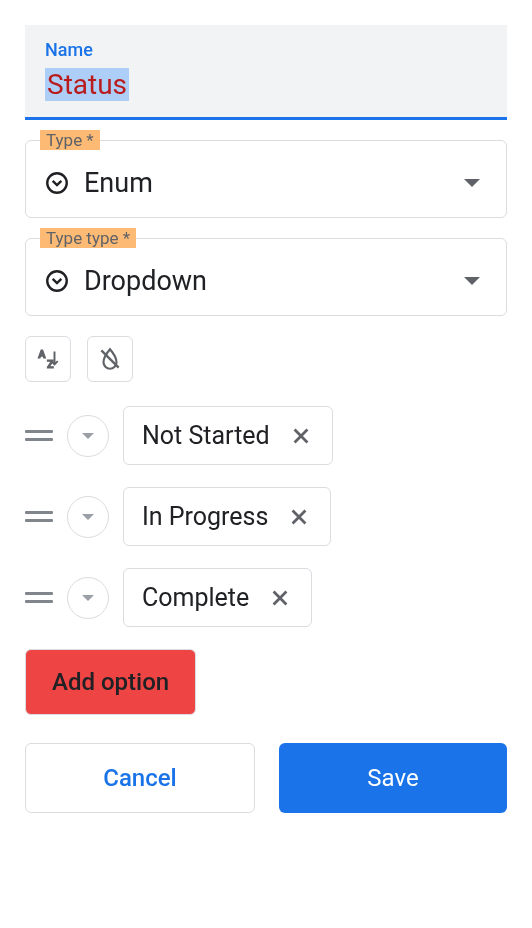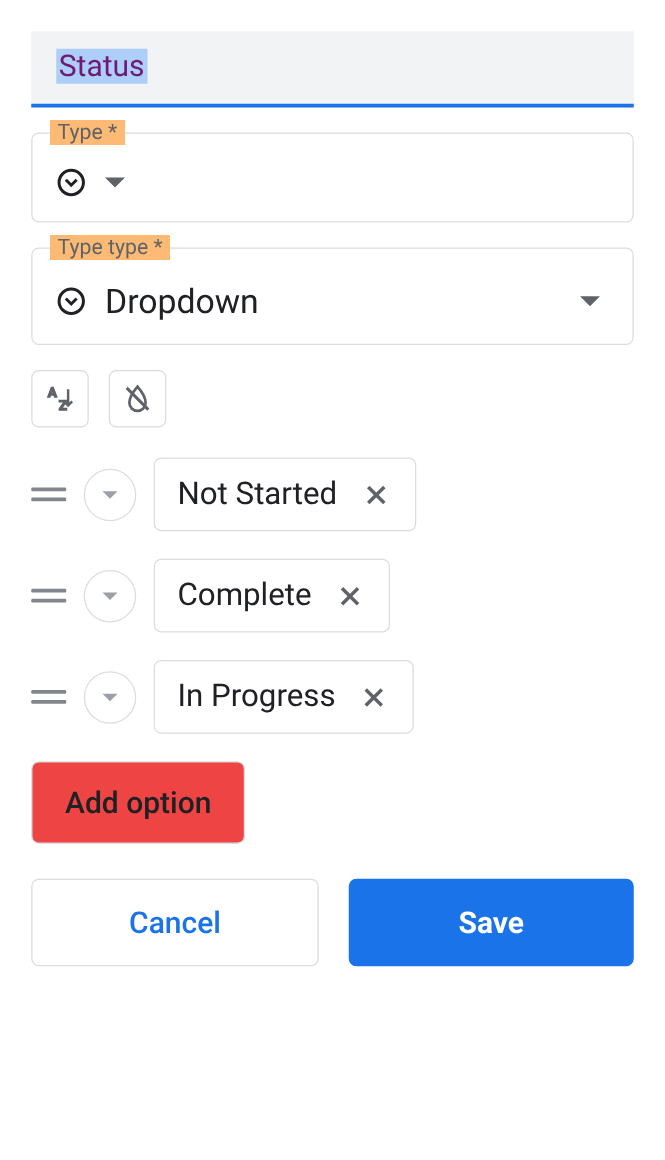--- a/index.html
+++ b/index.html
@@ -20,23 +20,23 @@
       padding: 14px 20px 16px 20px;
       margin-bottom: 20px;
     }
     .name-label {
       color: #1a73e8;
       font-size: 18px;
       font-weight: 500;
       margin-bottom: 8px;
     }
     .name-value {
-      font-size: 24px;
+      font-size: 28px;
       font-weight: 400;
-      color: #701a75;
+      color: #b91c1c;
       display: inline-block;
     }
     .name-value-highlight {
       background: #accef7;
       padding: 0 2px;
     }
     .select-field {
       position: relative;
       border: 1px solid #dadce0;
       border-radius: 6px;
@@ -190,49 +190,51 @@
       background: #fff;
       cursor: pointer;
       text-align: center;
     }
     .btn-save {
       flex: 1;
       border: none;
       border-radius: 6px;
       padding: 20px;
       font-size: 24px;
-      font-weight: 700;
+      font-weight: 400;
       color: #fff;
       background: #1a73e8;
       cursor: pointer;
       text-align: center;
     }
   </style>
 </head>
 <body>
 
 
 
 
 <div class="name-field">
+  <div class="name-label">Name</div>
   <div class="name-value">
     <span class="name-value-highlight">Status</span>
   </div>
 </div>
 
 
 <div class="select-field">
   <div class="select-legend">Type *</div>
   <div class="select-content">
     <span class="select-icon">
       <svg viewBox="0 0 24 24" fill="none" stroke="#202124" stroke-width="2.2">
         <circle cx="12" cy="12" r="9"></circle>
         <path d="M8 10 L12 14 L16 10" fill="none"></path>
       </svg>
     </span>
+    <span class="select-value">Enum</span>
     <span class="select-caret"></span>
   </div>
 </div>
 
 
 <div class="select-field">
   <div class="select-legend">Type type *</div>
   <div class="select-content">
     <span class="select-icon">
       <svg viewBox="0 0 24 24" fill="none" stroke="#202124" stroke-width="2.2">
@@ -285,47 +287,47 @@
   </div>
     <div class="option-row">
     <div class="drag-handle">
       <div class="drag-line"></div>
       <div class="drag-line"></div>
     </div>
     <div class="color-swirl">
       <div class="color-swirl-caret"></div>
     </div>
     <div class="option-chip">
+      <span class="option-text">In Progress</span>
+      <span class="option-remove">
+        <svg viewBox="0 0 24 24">
+            <line x1="5" y1="5" x2="19" y2="19"></line>
+            <line x1="19" y1="5" x2="5" y2="19"></line>
+          </svg>
+      </span>
+    </div>
+  </div>
+    <div class="option-row">
+    <div class="drag-handle">
+      <div class="drag-line"></div>
+      <div class="drag-line"></div>
+    </div>
+    <div class="color-swirl">
+      <div class="color-swirl-caret"></div>
+    </div>
+    <div class="option-chip">
       <span class="option-text">Complete</span>
       <span class="option-remove">
         <svg viewBox="0 0 24 24">
             <line x1="5" y1="5" x2="19" y2="19"></line>
             <line x1="19" y1="5" x2="5" y2="19"></line>
           </svg>
       </span>
     </div>
   </div>
-    <div class="option-row">
-    <div class="drag-handle">
-      <div class="drag-line"></div>
-      <div class="drag-line"></div>
-    </div>
-    <div class="color-swirl">
-      <div class="color-swirl-caret"></div>
-    </div>
-    <div class="option-chip">
-      <span class="option-text">In Progress</span>
-      <span class="option-remove">
-        <svg viewBox="0 0 24 24">
-            <line x1="5" y1="5" x2="19" y2="19"></line>
-            <line x1="19" y1="5" x2="5" y2="19"></line>
-          </svg>
-      </span>
-    </div>
-  </div>
   </div>
 
 
 <button class="add-option-btn">Add option</button>
 
 
 <div class="footer-buttons">
   <button class="btn-cancel">Cancel</button>
   <button class="btn-save">Save</button>
 </div>

